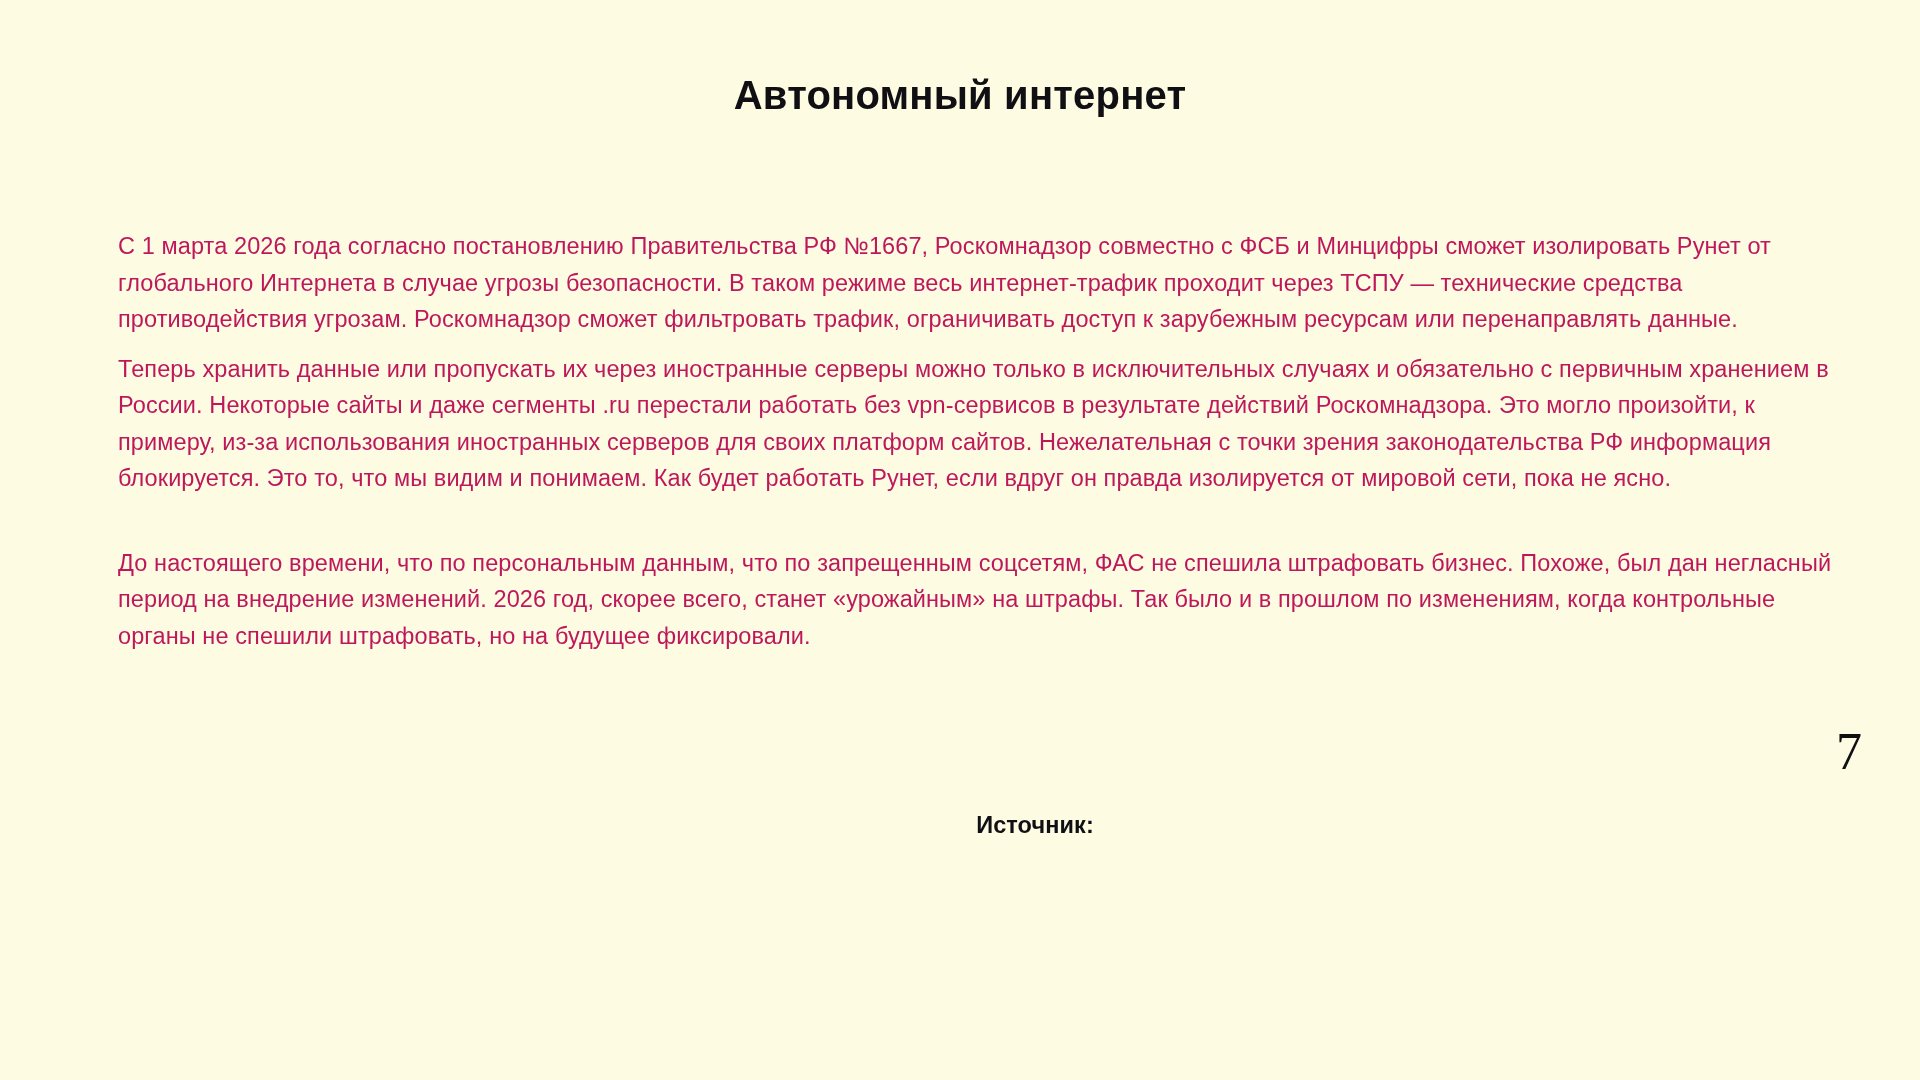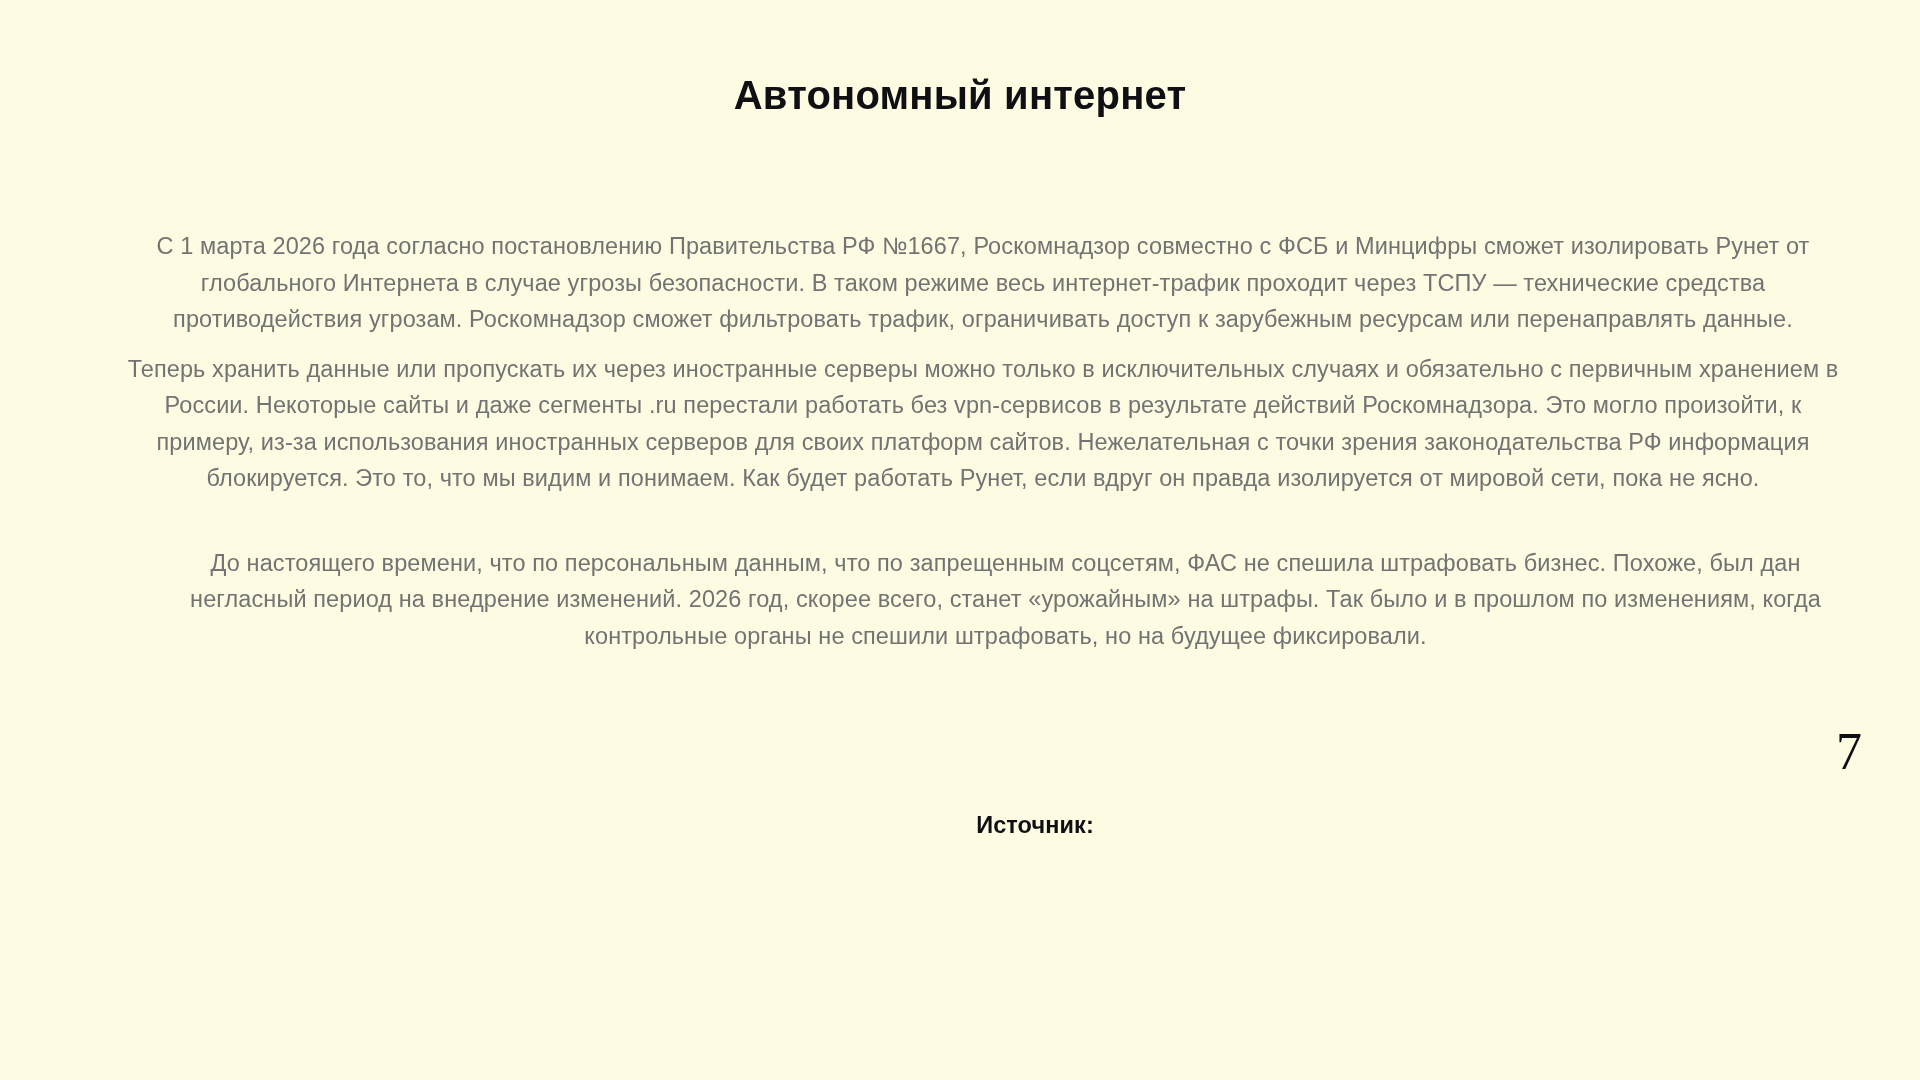--- a/index.html
+++ b/index.html
@@ -35,31 +35,30 @@
   }
   .body-copy {
     position: absolute;
     top: 228px;
     left: 118px;
     width: 1730px;
   }
   .para {
     font-size: 23.5px;
     line-height: 36.5px;
-    color: #737373;
+    color: #be185d;
     margin: 0;
     letter-spacing: 0.1px;
-    text-align: center;
+    text-align: left;
   }
   .para + .para {
     margin-top: 13px;
   }
   .para.gap-large {
     margin-top: 48px;
-    margin-left: 45px;
   }
   .source-block {
     position: absolute;
     top: 812px;
     left: 4px;
     width: 1920px;
   }
   .source-label {
     width: 1920px;
     text-align: center;

